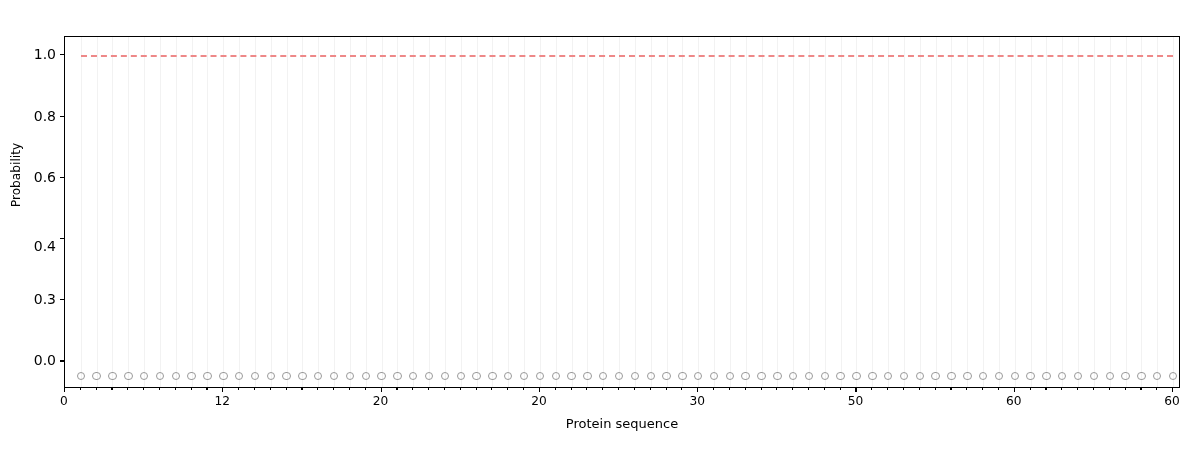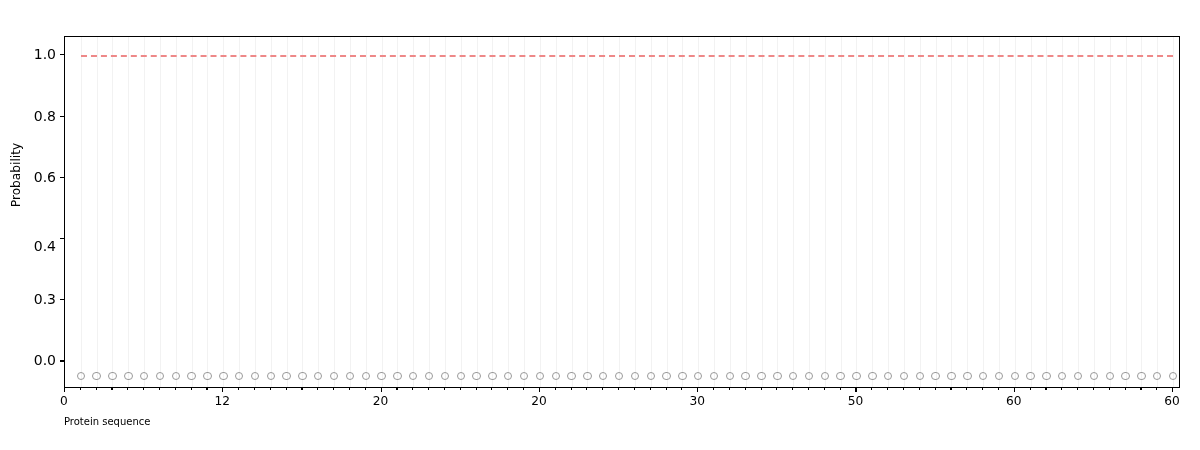--- a/index.html
+++ b/index.html
@@ -203,22 +203,22 @@
     text-align: center;
     width: 40px;
     margin-left: -20px;
     white-space: nowrap;
   }
   #xlabel {
     position: absolute;
     left: 64px;
     top: 28px;
     width: 1116px;
-    text-align: left;
-    font-size: 10px;
+    text-align: center;
+    font-size: 13px;
     color: #000000;
     white-space: nowrap;
   }
 </style>
 </head>
 <body>
 
 <div id="figure">
 
 

